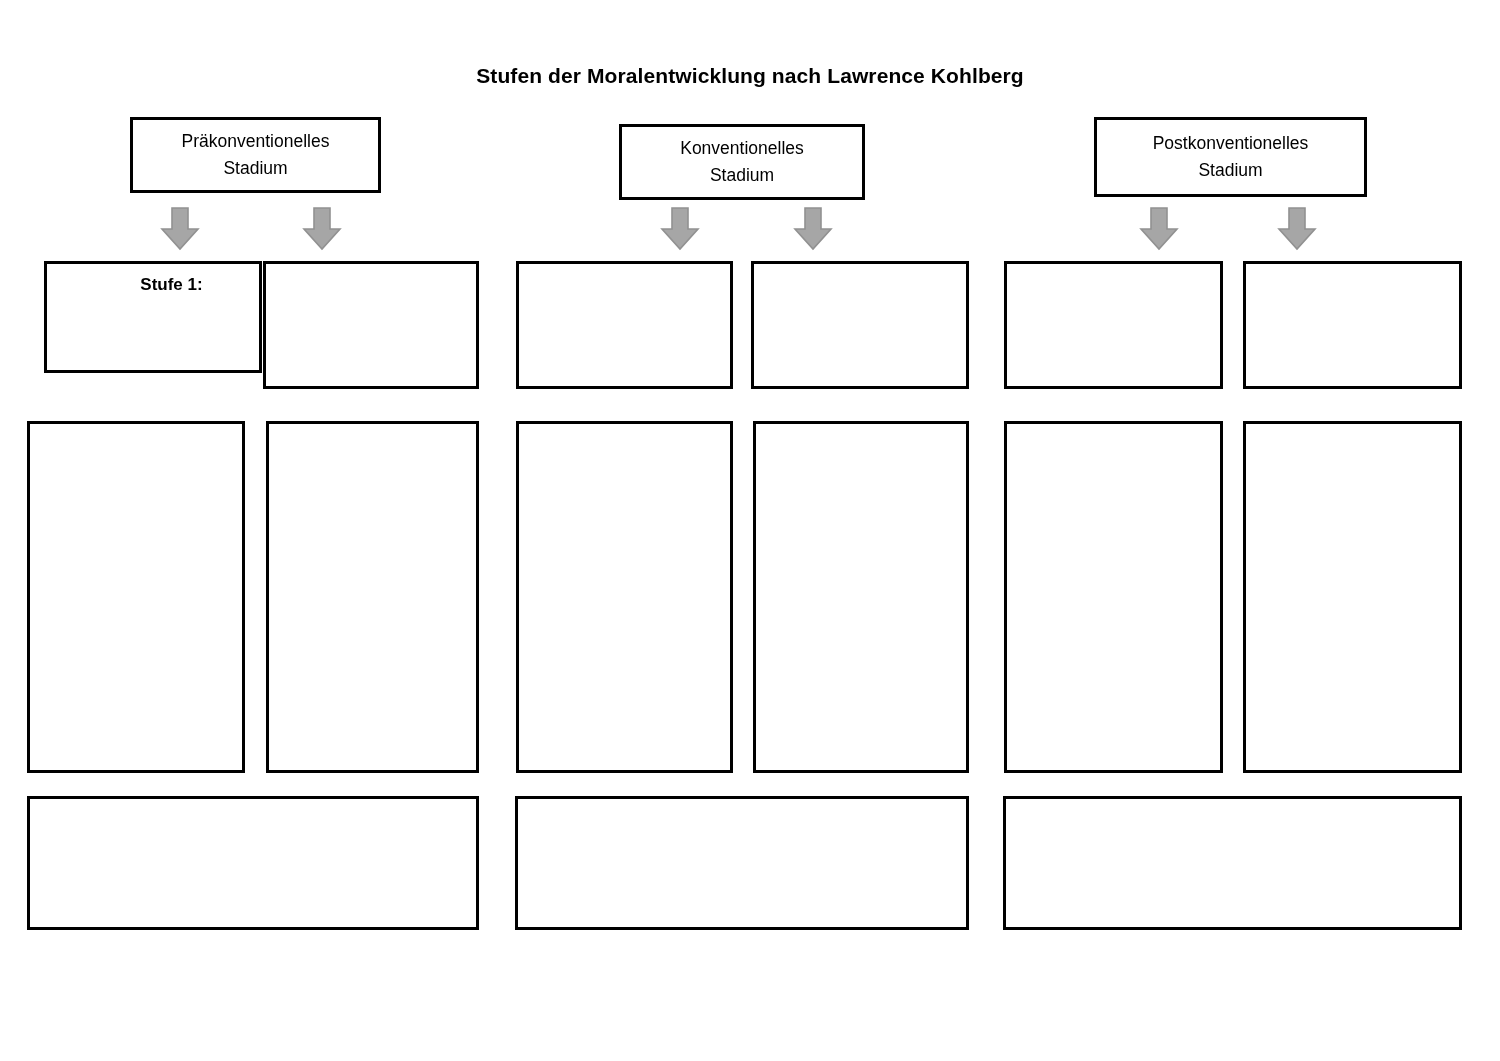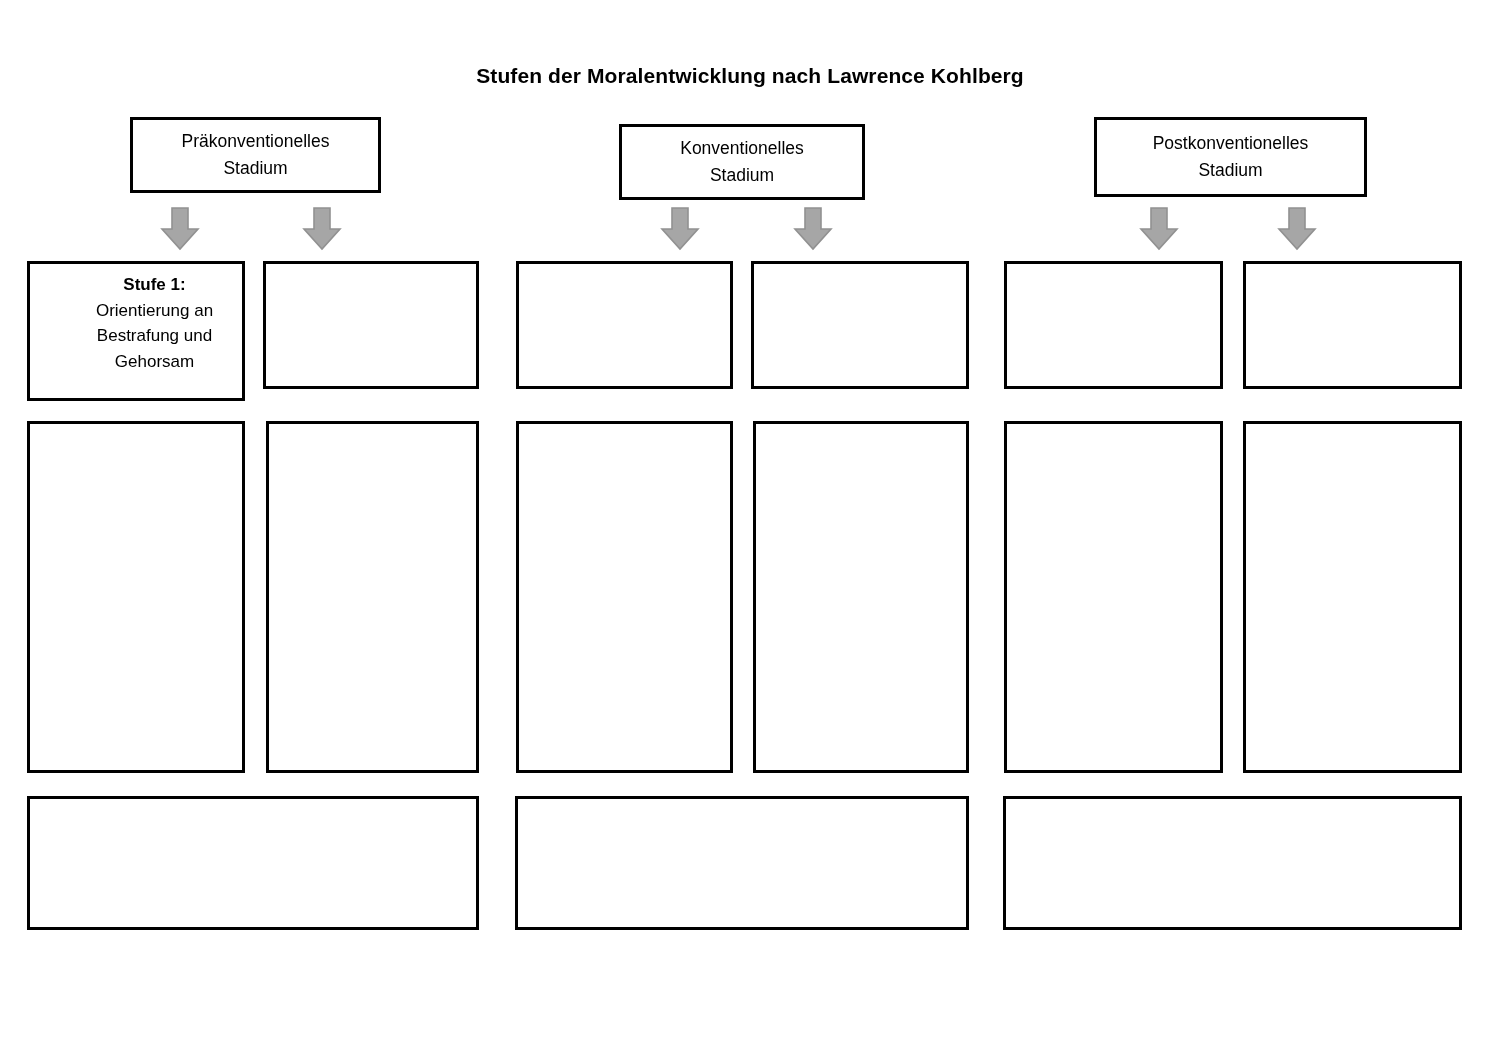--- a/index.html
+++ b/index.html
@@ -118,23 +118,22 @@
     <svg viewBox="0 0 40 44" width="40" height="44" aria-hidden="true">
       <polygon points="12,1 28,1 28,22 38,22 20,42 2,22 12,22" fill="#A6A6A6" stroke="#919191" stroke-width="1.6"></polygon>
     </svg>
   </div>
   <div class="arrow" style="left:1277px; top:207px;">
     <svg viewBox="0 0 40 44" width="40" height="44" aria-hidden="true">
       <polygon points="12,1 28,1 28,22 38,22 20,42 2,22 12,22" fill="#A6A6A6" stroke="#919191" stroke-width="1.6"></polygon>
     </svg>
   </div>
 
-  <div class="cell-box" style="left:27px; top:261px; width:218px; height:140px;padding-left:47px;">
+  <div class="cell-box" style="left:44px; top:261px; width:218px; height:112px;padding-left:47px;">
     <span class="cell-title">Stufe 1:</span>
-    <span class="cell-body">Orientierung an Bestrafung und Gehorsam</span>
   </div>
   <div class="cell-box" style="left:263px; top:261px; width:216px; height:128px;">
     
     
   </div>
   <div class="cell-box" style="left:516px; top:261px; width:217px; height:128px;">
     
     
   </div>
   <div class="cell-box" style="left:751px; top:261px; width:218px; height:128px;">

